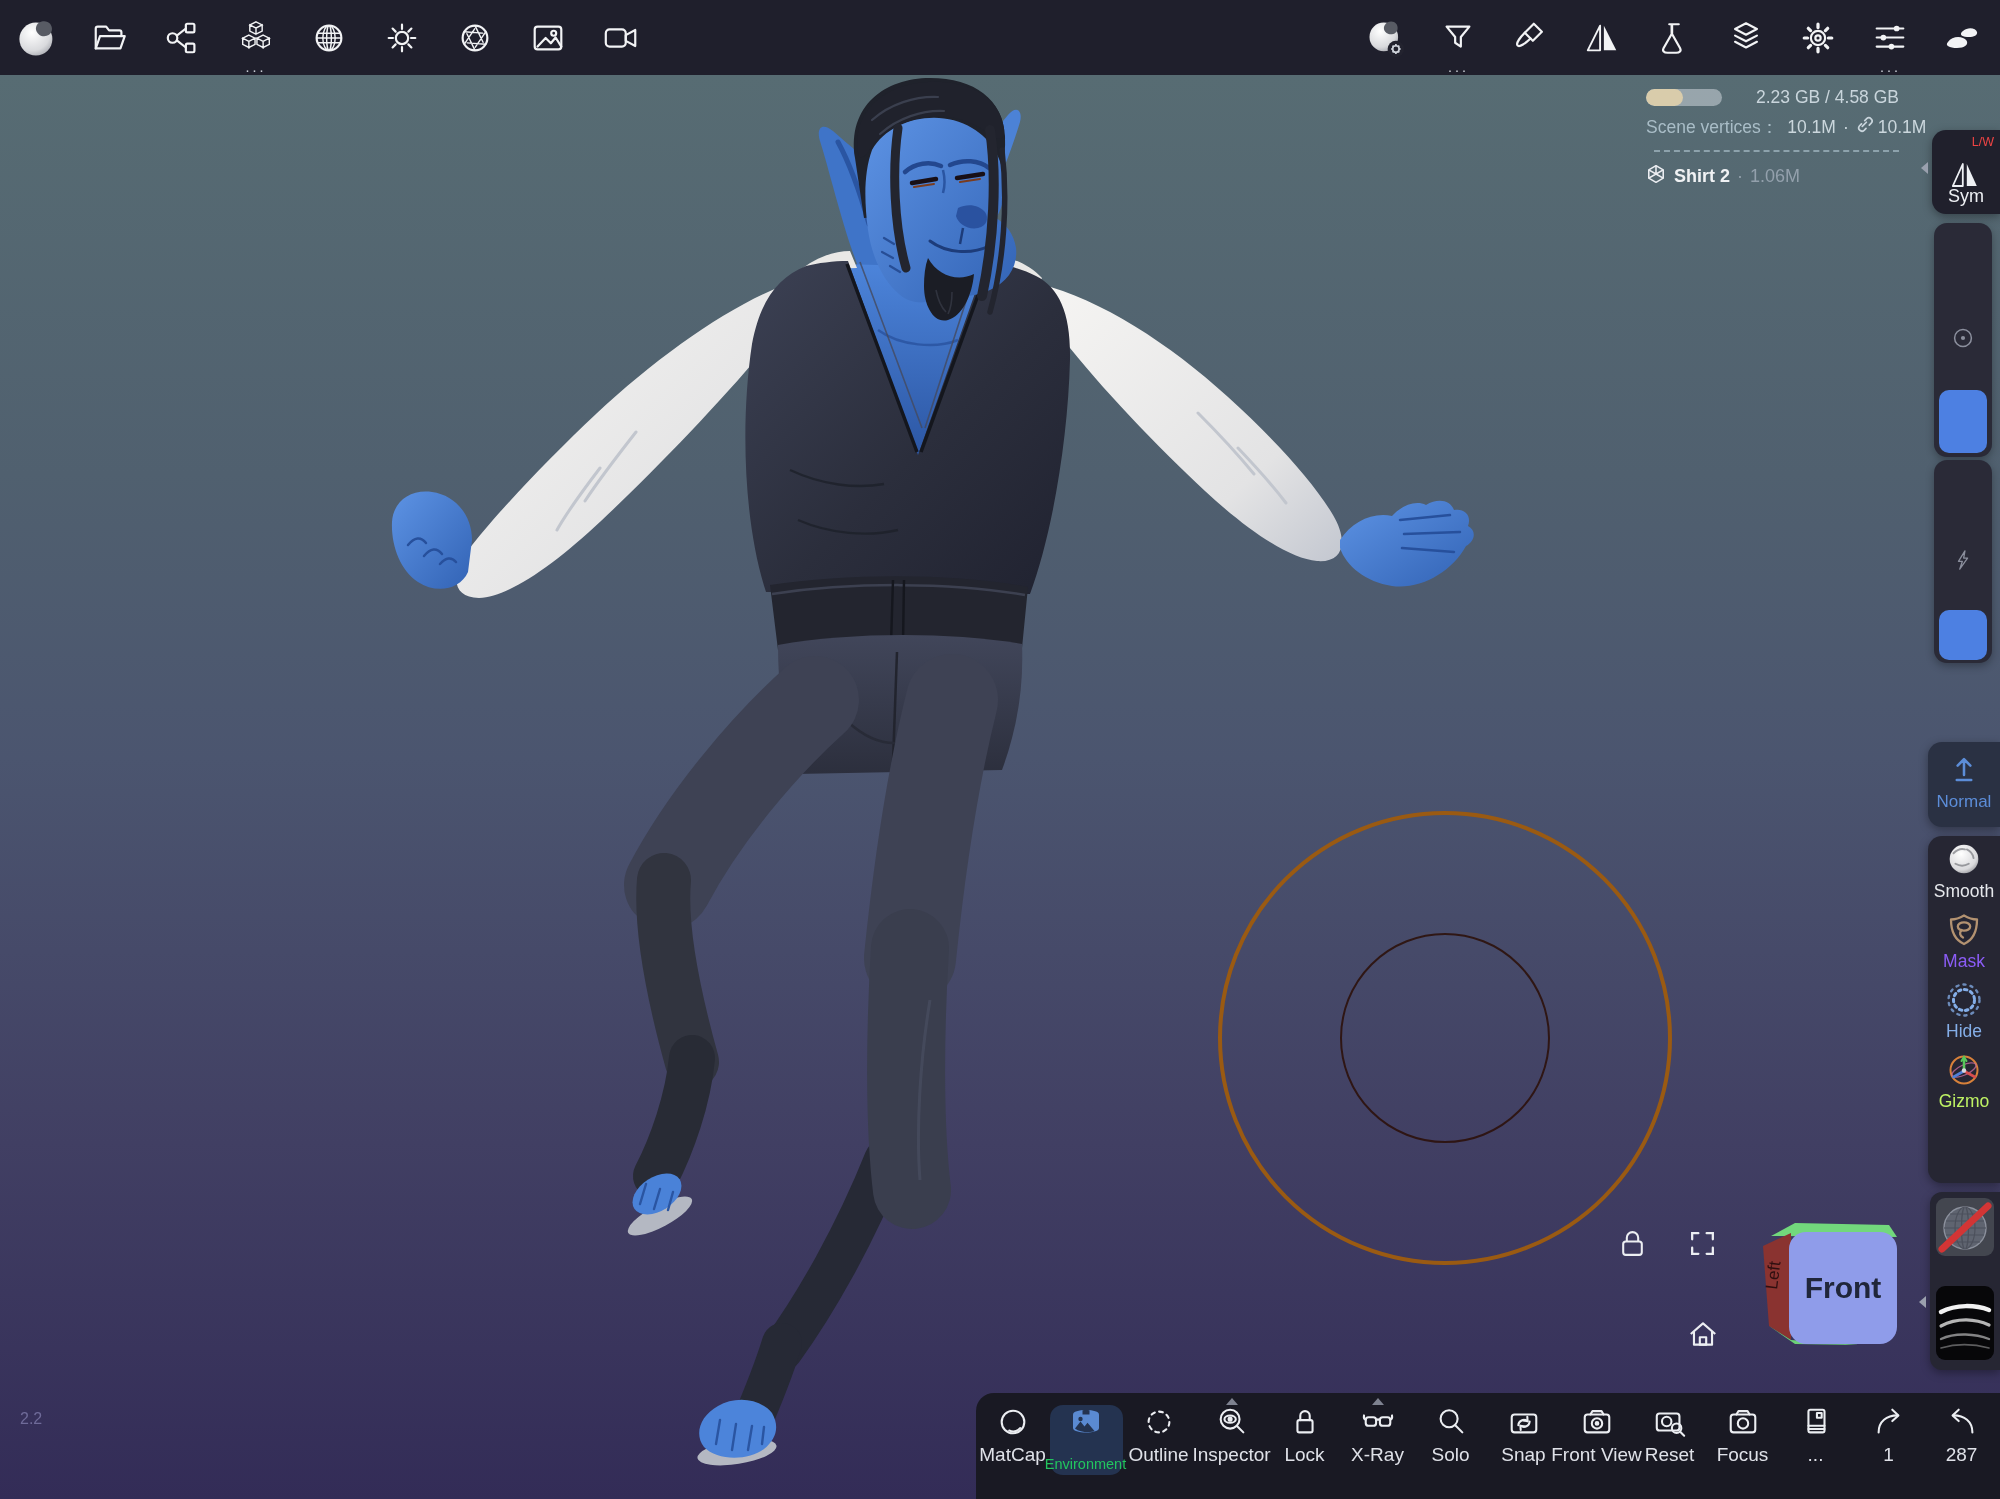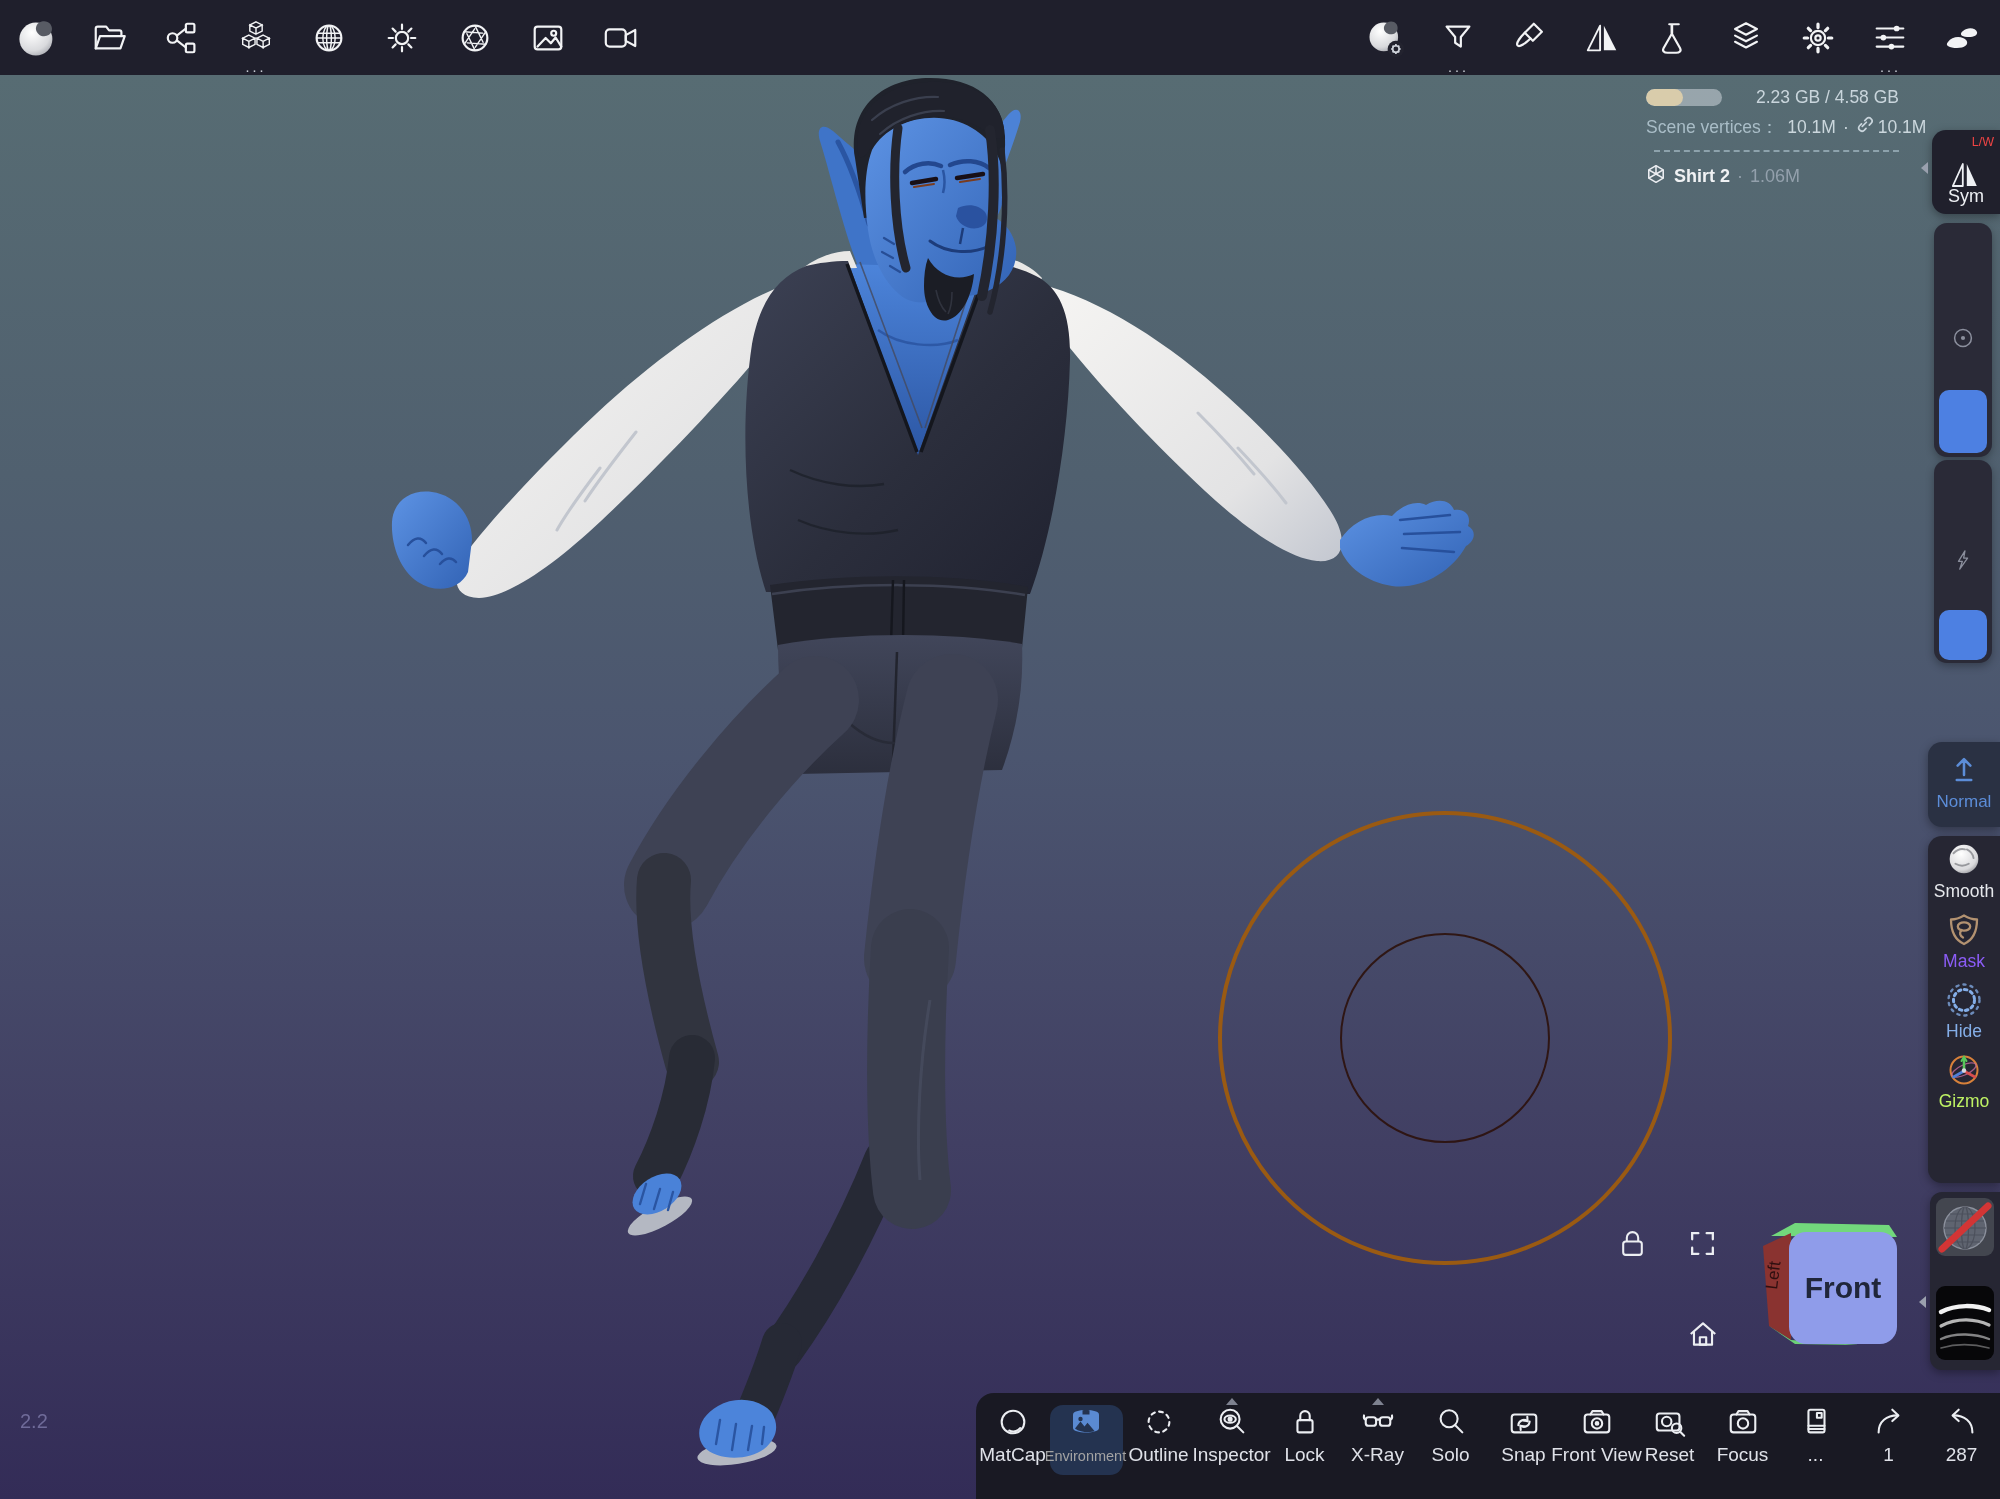--- a/index.html
+++ b/index.html
@@ -73,26 +73,26 @@
   .thumbs-panel{left:1930px;top:1192px;width:70px;height:178px;border-radius:12px 0 0 12px;}
   .thumb{position:absolute;left:6px;border-radius:9px;overflow:hidden;}
   .thumb-dyntopo{top:6px;width:58px;height:58px;background:#43464f;}
   .thumb-alpha{top:94px;width:58px;height:74px;background:#070709;}
   
   .bottombar{position:absolute;left:976px;top:1393px;width:1024px;height:106px;background:#191923;border-radius:18px 0 0 0;z-index:30;display:flex;padding-top:11px;}
   .bb-item{position:relative;width:73px;display:flex;flex-direction:column;align-items:center;}
   .bb-icon{height:36px;display:flex;align-items:center;justify-content:center;}
   .bb-label{margin-top:4px;font-size:19px;color:#dfe1e8;white-space:nowrap;}
   .bb-active{position:absolute;left:1px;top:1px;width:73px;height:70px;background:#243350;border-radius:13px;z-index:-1;}
-  .bb-item.active .bb-label{color:#a3a3a3;font-size:14.5px;margin-top:8px;}
+  .bb-item.active .bb-label{color:#22c55e;font-size:14.5px;margin-top:16px;}
   .bb-caret{position:absolute;top:-6px;left:50%;transform:translateX(-50%);width:0;height:0;border-left:6px solid transparent;border-right:6px solid transparent;border-bottom:7px solid #7e8290;}
   .bicon{stroke:#eceef2;fill:none;stroke-width:2.2;stroke-linecap:round;stroke-linejoin:round;}
   
   .ov-icon{position:absolute;z-index:10;}
-  .version{position:absolute;left:20px;top:1410px;font-size:20px;color:#6f6b99;z-index:10;}
+  .version{position:absolute;left:20px;top:1410px;font-size:16px;color:#6f6b99;z-index:10;}
   .viewcube{position:absolute;left:1755px;top:1218px;width:150px;height:136px;z-index:10;}
   .vc-front-text{font-size:30px;font-weight:600;fill:#20263a;font-family:"Liberation Sans",sans-serif;}
   .vc-left-text{font-size:17px;fill:#2e0f10;font-family:"Liberation Sans",sans-serif;}
 </style>
 </head>
 <body>
 
 <div class="screen">
 
   <div class="viewport"></div>

